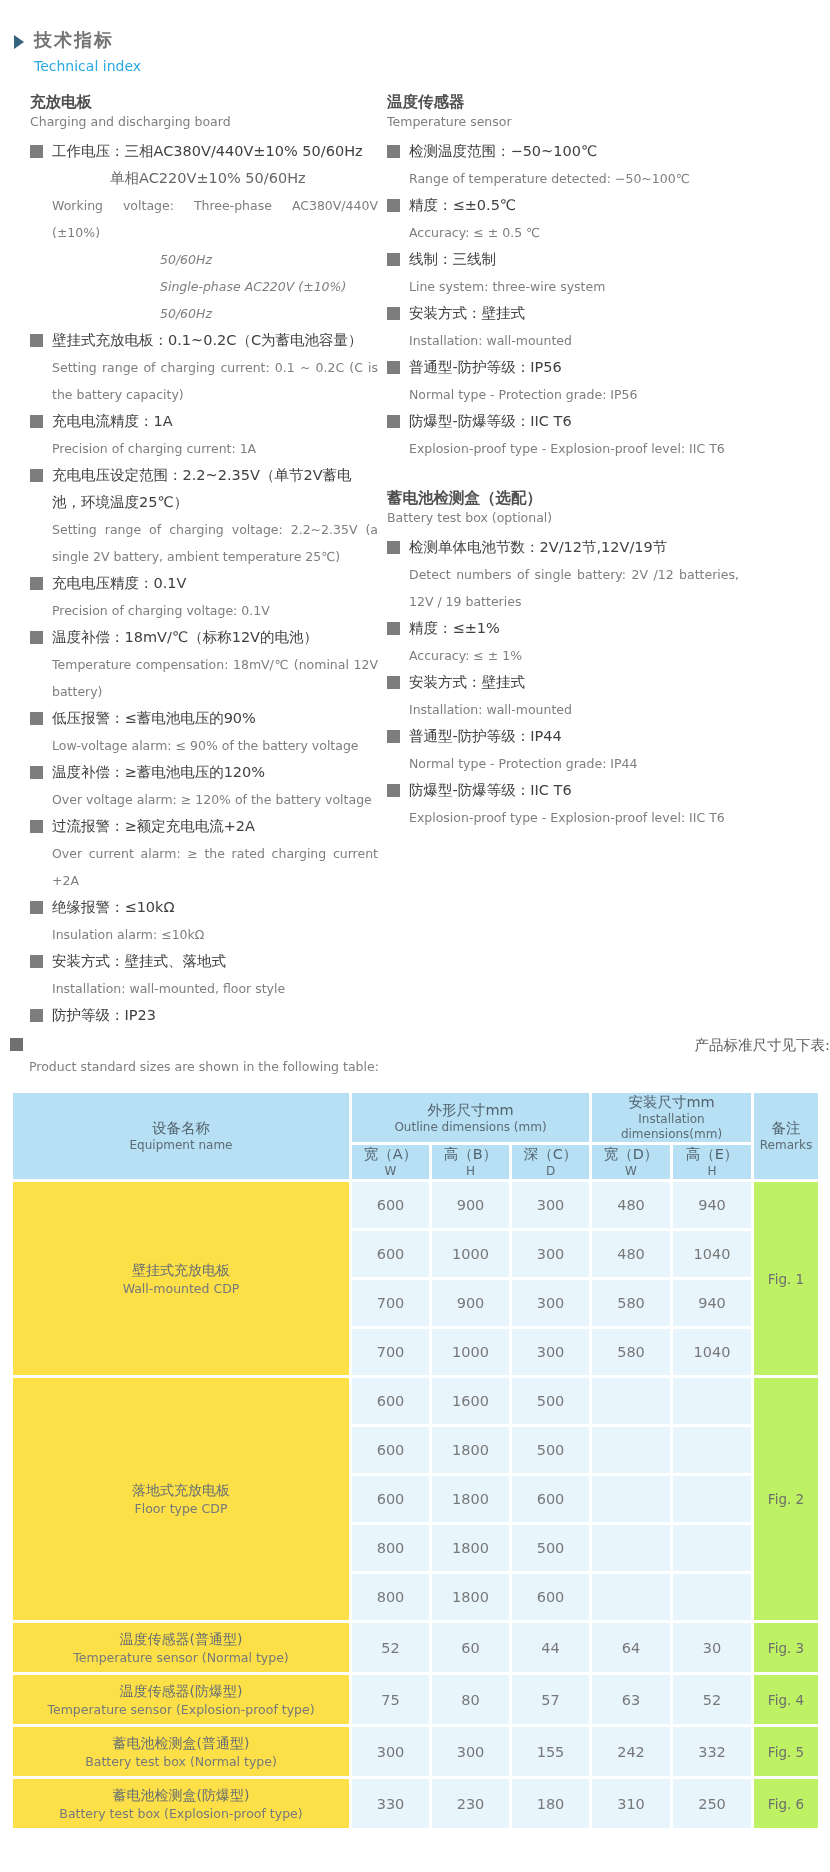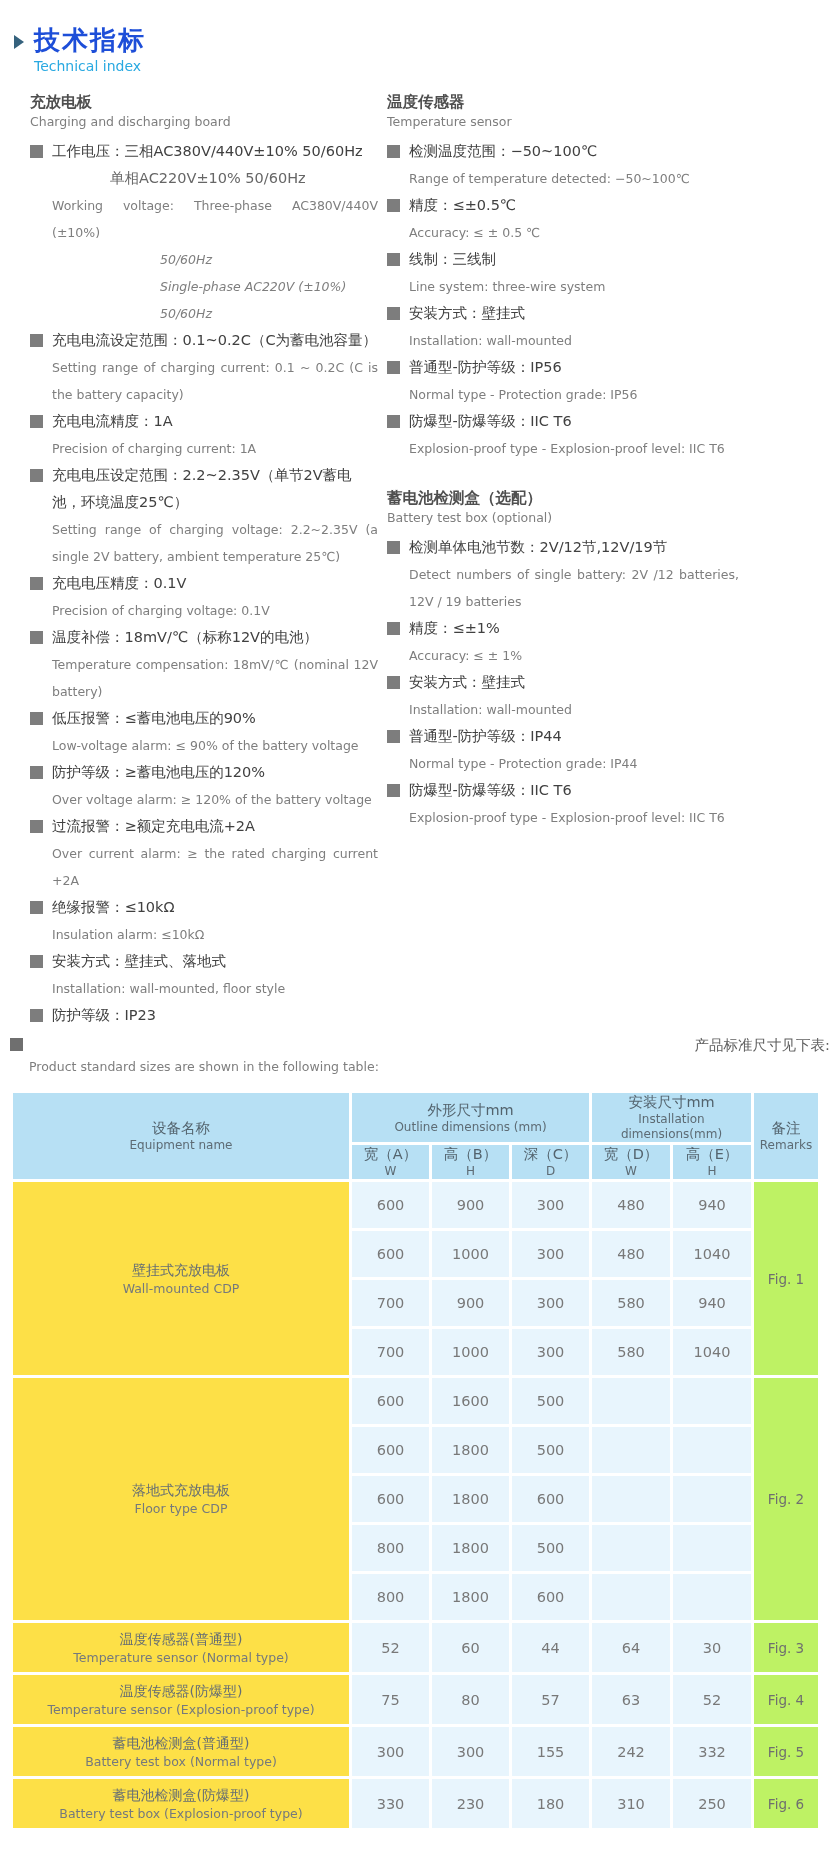--- a/index.html
+++ b/index.html
@@ -8,21 +8,21 @@
     font-family:"DejaVu Sans","Liberation Sans",sans-serif;
     -webkit-font-smoothing:antialiased;
   }
   .page{width:830px;height:1872px;position:relative;}
 
   
   .page-header{padding:26px 0 0 14px;display:flex;align-items:flex-start;}
   .tri{width:0;height:0;border-left:10px solid #35627d;border-top:7px solid transparent;
        border-bottom:7px solid transparent;margin-top:9px;}
   .title-wrap{margin-left:10px;}
-  .title-cn{font-size:26px;font-weight:bold;color:#1d4ed8;letter-spacing:2px;line-height:28px;}
+  .title-cn{font-size:18px;font-weight:bold;color:#737373;letter-spacing:2px;line-height:28px;}
   .title-en{font-size:14px;color:#29a9e1;line-height:20px;margin-top:2px;}
 
   
   .spec-wrap{display:flex;box-sizing:border-box;padding:16px 0 0 30px;height:952px;overflow:hidden;}
   .col-left{width:348px;flex:none;}
   .col-right{width:352px;flex:none;margin-left:9px;}
   .spec-section + .spec-section{margin-top:26px;}
   .sec-title{font-size:15.5px;font-weight:bold;color:#4f4f4f;line-height:21px;}
   .sec-title-en{font-size:12.5px;color:#7e7e7e;line-height:18px;margin-bottom:7px;}
   .ln{position:relative;padding-left:22px;line-height:27px;}
@@ -72,33 +72,33 @@
   <div class="spec-wrap">
     <div class="col-left">
         <div class="spec-section">
           <div class="sec-title">充放电板</div>
           <div class="sec-title-en">Charging and discharging board</div>
           <div class="ln cn"><span class="bullet"></span><span>工作电压：三相AC380V/440V±10%  50/60Hz</span></div>
           <div class="ln cn2"><span>单相AC220V±10%  50/60Hz</span></div>
           <div class="ln en"><span>Working voltage: Three-phase AC380V/440V (±10%)</span></div>
           <div class="ln en2"><span>50/60Hz</span></div>
           <div class="ln en2"><span>Single-phase AC220V (±10%) 50/60Hz</span></div>
-          <div class="ln cn"><span class="bullet"></span><span>充电电流设定范围：0.1~0.2C（C为蓄电池容量）</span></div>
+          <div class="ln cn"><span class="bullet"></span><span>壁挂式充放电板：0.1~0.2C（C为蓄电池容量）</span></div>
           <div class="ln en"><span>Setting range of charging current: 0.1 ~ 0.2C (C is the battery capacity)</span></div>
           <div class="ln cn"><span class="bullet"></span><span>充电电流精度：1A</span></div>
           <div class="ln en"><span>Precision of charging current: 1A</span></div>
           <div class="ln cn"><span class="bullet"></span><span>充电电压设定范围：2.2~2.35V（单节2V蓄电池，环境温度25℃）</span></div>
           <div class="ln en"><span>Setting range of charging voltage: 2.2~2.35V (a single 2V battery, ambient temperature 25℃)</span></div>
           <div class="ln cn"><span class="bullet"></span><span>充电电压精度：0.1V</span></div>
           <div class="ln en"><span>Precision of charging voltage: 0.1V</span></div>
           <div class="ln cn"><span class="bullet"></span><span>温度补偿：18mV/℃（标称12V的电池）</span></div>
           <div class="ln en"><span>Temperature compensation: 18mV/℃ (nominal 12V battery)</span></div>
           <div class="ln cn"><span class="bullet"></span><span>低压报警：≤蓄电池电压的90%</span></div>
           <div class="ln en"><span>Low-voltage alarm: ≤ 90% of the battery voltage</span></div>
-          <div class="ln cn"><span class="bullet"></span><span>防护等级：≥蓄电池电压的120%</span></div>
+          <div class="ln cn"><span class="bullet"></span><span>温度补偿：≥蓄电池电压的120%</span></div>
           <div class="ln en"><span>Over voltage alarm: ≥ 120% of the battery voltage</span></div>
           <div class="ln cn"><span class="bullet"></span><span>过流报警：≥额定充电电流+2A</span></div>
           <div class="ln en"><span>Over current alarm: ≥ the rated charging current +2A</span></div>
           <div class="ln cn"><span class="bullet"></span><span>绝缘报警：≤10kΩ</span></div>
           <div class="ln en"><span>Insulation alarm: ≤10kΩ</span></div>
           <div class="ln cn"><span class="bullet"></span><span>安装方式：壁挂式、落地式</span></div>
           <div class="ln en"><span>Installation: wall-mounted, floor style</span></div>
           <div class="ln cn"><span class="bullet"></span><span>防护等级：IP23</span></div>
         </div>
       </div>

